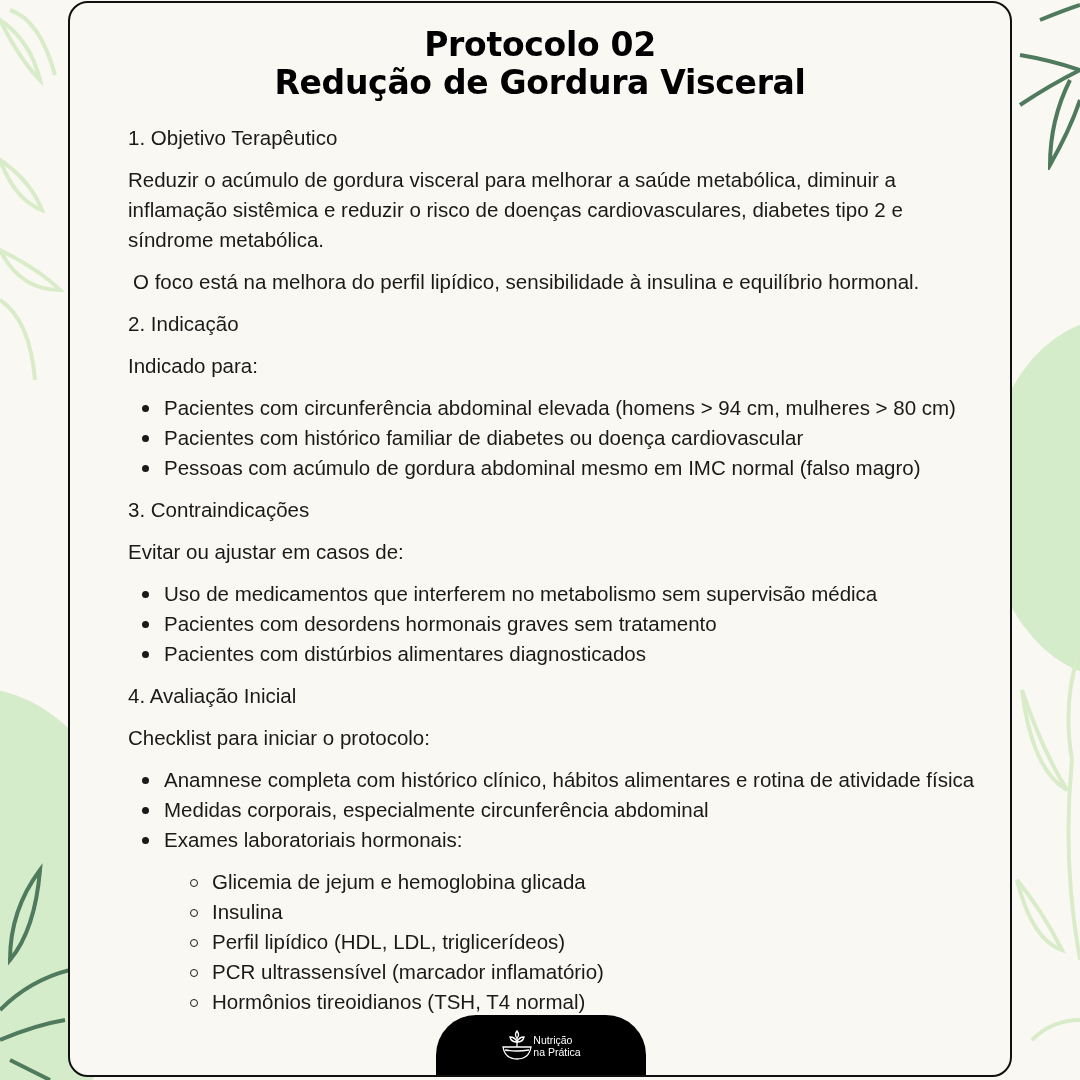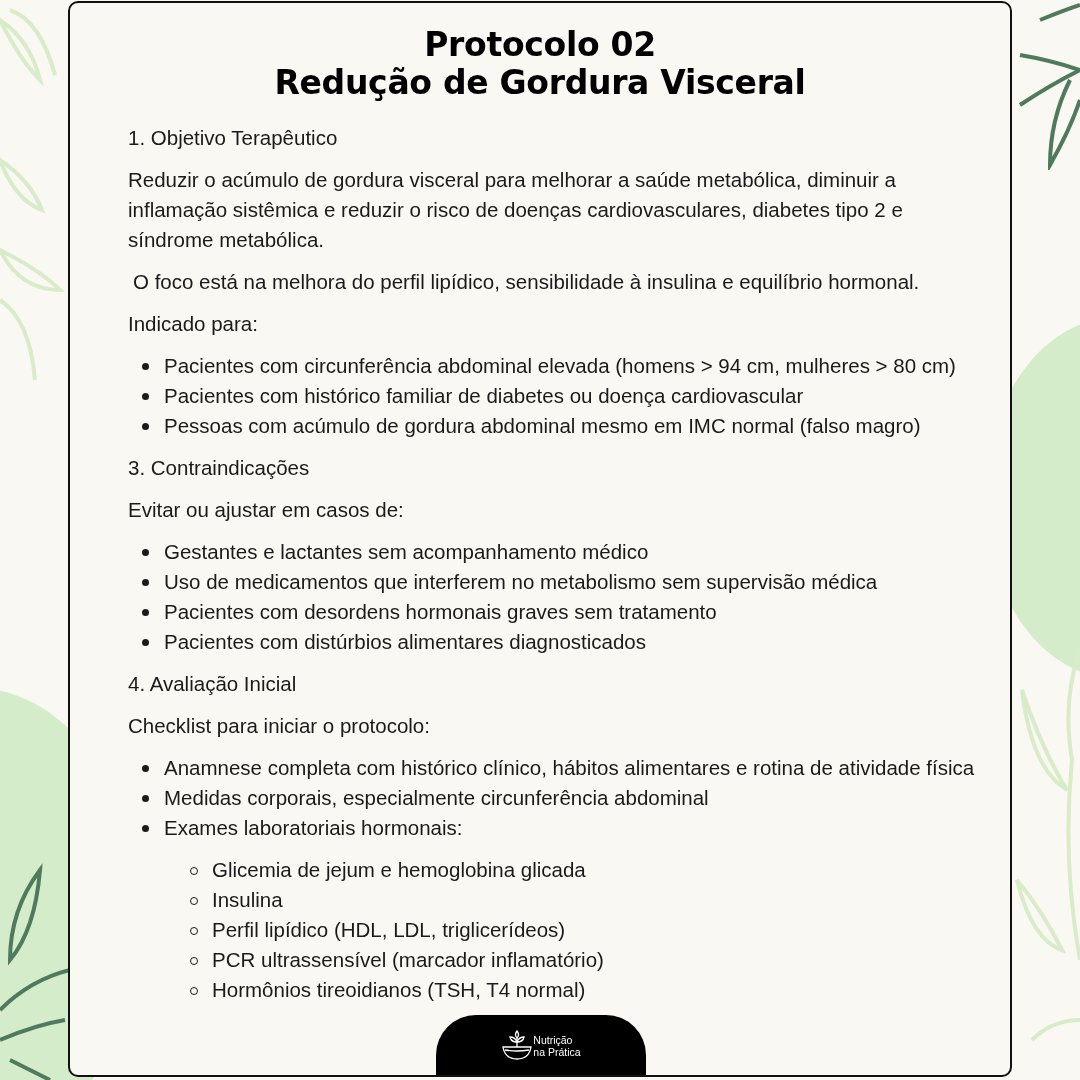--- a/index.html
+++ b/index.html
@@ -5,21 +5,21 @@
     html, body { margin: 0; padding: 0; }
     body {
       width: 1080px; height: 1080px; overflow: hidden; position: relative;
       background: #faf8f2;
       font-family: "Liberation Sans", "DejaVu Sans", sans-serif;
     }
     .bg-circle { position: absolute; border-radius: 50%; background: #d4ecca; }
     .leaves { position: absolute; }
     .card {
       position: absolute; left: 68px; top: 1px; width: 944px; height: 1076px;
-      background: #faf8f2; border: 2px solid #111; border-radius: 10px;
+      background: #faf8f2; border: 2px solid #111; border-radius: 20px;
       box-sizing: border-box; overflow: hidden;
     }
     .title {
       text-align: center; font-family: "DejaVu Sans", sans-serif; font-weight: bold;
       font-size: 33px; line-height: 38px; color: #000; margin-top: 23px; letter-spacing: -0.3px;
     }
     .content {
       position: absolute; left: 46px; top: 108px; right: 10px;
       font-family: "Liberation Sans", sans-serif; font-size: 20.5px; line-height: 30px; color: #1a1a1a;
     }
@@ -85,31 +85,31 @@
   <div class="title">
     <div>Protocolo 02</div>
     <div>Redução de Gordura Visceral</div>
   </div>
 
   <div class="content">
     <p>1. Objetivo Terapêutico</p>
     <p style="padding-right:20px">Reduzir o acúmulo de gordura visceral para melhorar a saúde metabólica, diminuir a inflamação sistêmica e reduzir o risco de doenças cardiovasculares, diabetes tipo 2 e síndrome metabólica.</p>
     <p class="indent">O foco está na melhora do perfil lipídico, sensibilidade à insulina e equilíbrio hormonal.</p>
 
+    <p>2. Indicação</p>
     <p>Indicado para:</p>
     <ul style="padding-right:10px">
       <li>Pacientes com circunferência abdominal elevada (homens &gt; 94 cm, mulheres &gt; 80 cm)</li>
       <li>Pacientes com histórico familiar de diabetes ou doença cardiovascular</li>
       <li>Pessoas com acúmulo de gordura abdominal mesmo em IMC normal (falso magro)</li>
     </ul>
 
     <p>3. Contraindicações</p>
     <p>Evitar ou ajustar em casos de:</p>
     <ul>
-      <li>Gestantes e lactantes sem acompanhamento médico</li>
       <li>Uso de medicamentos que interferem no metabolismo sem supervisão médica</li>
       <li>Pacientes com desordens hormonais graves sem tratamento</li>
       <li>Pacientes com distúrbios alimentares diagnosticados</li>
     </ul>
 
     <p>4. Avaliação Inicial</p>
     <p>Checklist para iniciar o protocolo:</p>
     <ul style="padding-right:10px">
       <li>Anamnese completa com histórico clínico, hábitos alimentares e rotina de atividade física</li>
       <li>Medidas corporais, especialmente circunferência abdominal</li>

